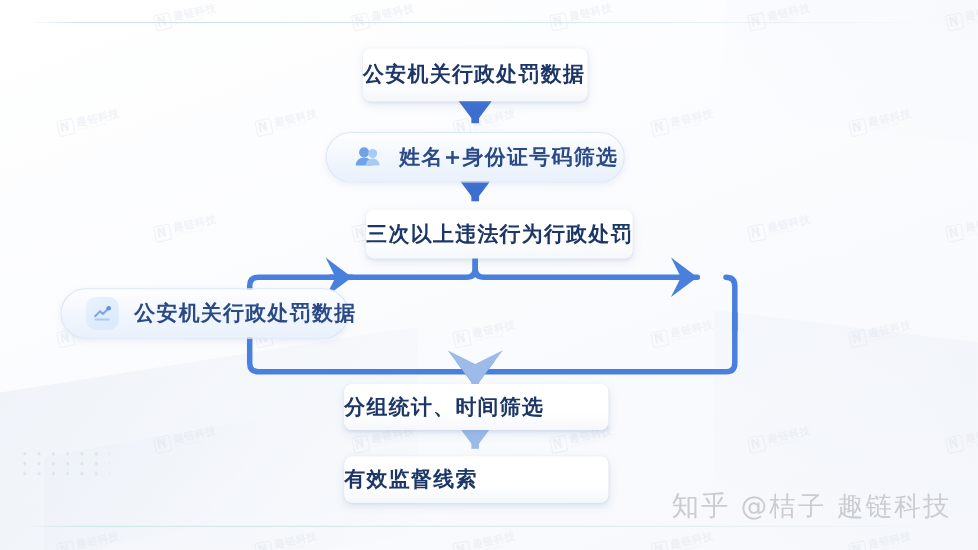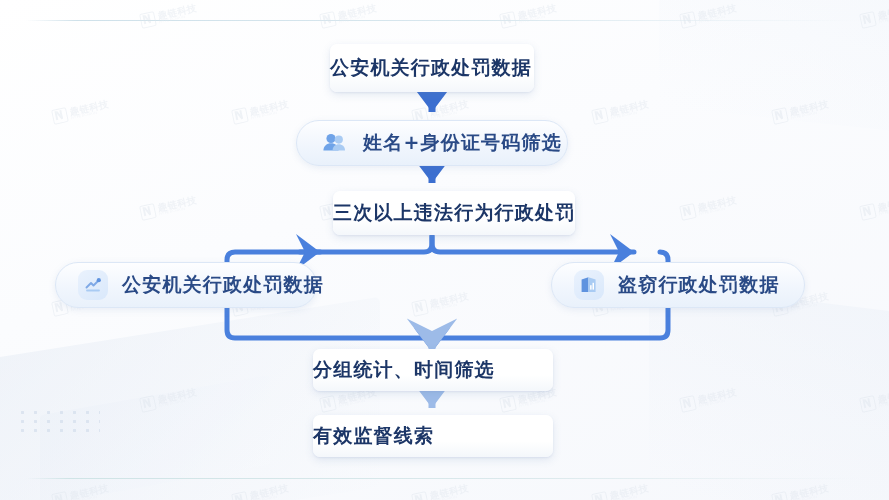--- a/index.html
+++ b/index.html
@@ -436,36 +436,27 @@
         <svg width="20" height="20" viewBox="0 0 20 20">
           <path d="M3.5,12.5 L8,8 L10.5,10.5 L15.5,5.5" stroke="#7fa9e6" stroke-width="1.9" fill="none" stroke-linecap="round" stroke-linejoin="round"></path>
           <circle cx="15.8" cy="5.2" r="2.1" fill="#5f93df"></circle>
           <path d="M4,15.5 L16,15.5" stroke="#a9cbf3" stroke-width="1.8" stroke-linecap="round"></path>
         </svg>
       </span>
     </span>
     <span class="label">公安机关行政处罚数据</span>
   </div>
 
-  <div class="node node-pill" id="n-right">
-    <span class="pill-icon">
-      <span class="icon-badge">
-        <svg width="20" height="20" viewBox="0 0 20 20">
-          <path d="M2.6,4.6 L9.4,2.2 L9.4,17 L2.6,17 Z" fill="#5f93df"></path>
-          <path d="M9.4,2.2 L16.6,4.6 L16.6,17 L9.4,17 Z" fill="#a9cbf3"></path>
-          <rect x="11.1" y="10.2" width="1.5" height="4.4" fill="#ffffff"></rect>
-          <rect x="13.5" y="7.8" width="1.5" height="6.8" fill="#ffffff"></rect>
-        </svg>
-      </span>
-    </span>
-    <span class="label">盗窃行政处罚数据</span>
-  </div>
 
   <div class="node node-card" id="n-clue">
     <span>有效监督线索</span>
   </div>
 
   <div class="node node-card" id="n-group">
     <span>分组统计、时间筛选</span>
   </div>
 
+  <div class="zhihu">
+    <span>知乎</span>
+    <span class="zh-at">@桔子 趣链科技</span>
+  </div>
 
 </div>
 
 </body></html>

